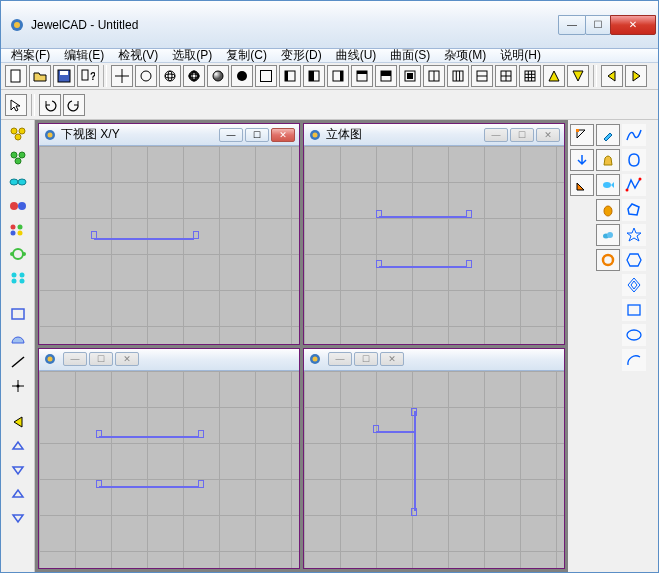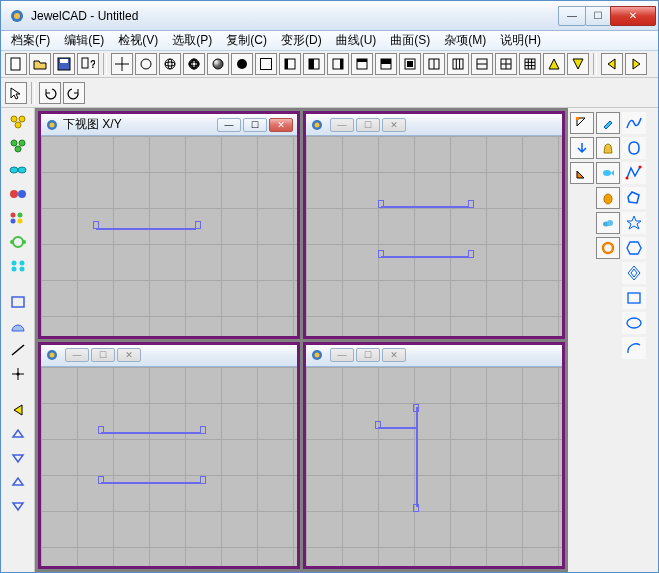--- a/index.html
+++ b/index.html
@@ -1,43 +1,43 @@
 <!DOCTYPE html>
 <html><head>
 <meta charset="utf-8">
 <style>
 * { box-sizing: border-box; margin: 0; padding: 0; }
 body { font-family: "Microsoft YaHei", "SimSun", Tahoma, sans-serif; font-size: 12px; background: #fff; overflow: hidden; }
 
 .window { width: 659px; height: 573px; border: 1px solid #5a8ec6; display: flex; flex-direction: column; background: #f0f0f0; }
 
-.titlebar { height: 30px; background: linear-gradient(to bottom, #fdfdfe, #e8eff8 45%, #d7e4f2); display: flex; align-items: center; padding: 0 2px 0 8px; border-bottom: 1px solid #a0b8d8; }
+.titlebar { height: 48px; background: linear-gradient(to bottom, #fdfdfe, #e8eff8 45%, #d7e4f2); display: flex; align-items: center; padding: 0 2px 0 8px; border-bottom: 1px solid #a0b8d8; }
 .titlebar .app-icon { width: 16px; height: 16px; margin-right: 6px; }
 .titlebar .title { flex: 1; color: #000; }
 .winbtns { display: flex; gap: 0; }
 .winbtn { width: 28px; height: 20px; border: 1px solid #8aa8c8; background: linear-gradient(to bottom,#f5f9fd,#d8e6f4); display:flex; align-items:center; justify-content:center; font-size:10px; color:#333; border-radius:0 0 2px 2px; margin-left:-1px;}
 .winbtn.close { background: linear-gradient(to bottom,#f5a0a0,#d43c2c,#c8281c); color:#fff; border-color:#9e2c24; width:46px;}
 .winbtn.max { width:26px; }
 .winbtn.min { width:28px; }
 
-.menubar { height: 20px; background: linear-gradient(to bottom,#fbfdff,#e9f1fa); border-bottom:1px solid #c0d0e4; display:flex; align-items:center; padding:0 4px; gap:2px;}
+.menubar { height: 14px; background: linear-gradient(to bottom,#fbfdff,#e9f1fa); border-bottom:1px solid #c0d0e4; display:flex; align-items:center; padding:0 4px; gap:2px;}
 .menuitem { padding: 2px 6px; cursor:default; }
 
 .toolbar { background:#f0f0f0; display:flex; align-items:center; padding:2px 4px; gap:2px; flex-wrap:wrap; border-bottom:1px solid #c8c8c8;}
 .tbtn { width:22px; height:22px; border:1px solid #888; background:#f8f8f8; display:flex; align-items:center; justify-content:center; font-size:12px; cursor:pointer; }
 .sep { width:4px; height:22px; border-left:1px solid #b0b0b0; border-right:1px solid #fff; margin:0 2px; }
 
 .client { flex:1; display:flex; background:#f0f0f0; overflow:hidden; }
 
 .vtoolbar { width:34px; background:#f0f0f0; border-right:1px solid #c8c8c8; display:flex; flex-direction:column; align-items:center; padding:4px 2px; gap:4px; }
 .vtbtn { width:24px; height:20px; border:1px solid transparent; display:flex; align-items:center; justify-content:center; cursor:pointer; }
 
 .mdi { flex:1; background:#808080; padding:3px; display:grid; grid-template-columns:1fr 1fr; grid-template-rows:1fr 1fr; gap:3px; position:relative; }
 
-.subwin { background:#c0c0c0; border:3px solid #701a75; display:flex; flex-direction:column; }
+.subwin { background:#c0c0c0; border:1px solid #701a75; display:flex; flex-direction:column; }
 .subwin .subtitle { height:22px; background:linear-gradient(to bottom,#fdfdfe,#e5edf7,#d7e4f2); display:flex; align-items:center; padding:0 4px; border-bottom:1px solid #a0b8d8; gap:4px;}
 .subwin .subtitle .cap { flex:1; font-size:12px; }
 .subwin .subbtns { display:flex; gap:0;}
 .subbtn { width:24px; height:14px; border:1px solid #9ab0ca; background:linear-gradient(to bottom,#f5f9fd,#dde8f4); font-size:9px; display:flex; align-items:center; justify-content:center; border-radius:2px; margin-left:2px;}
 .subbtn.cls { background:linear-gradient(to bottom,#f3b6b0,#e07068,#d0584c); color:#fff; border-color:#b05048;}
 .subbtn.gray { background:linear-gradient(to bottom,#eee,#ddd); color:#888;}
 .viewport { flex:1; background:#c0c0c0; position:relative; overflow:hidden; }
 .grid { position:absolute; inset:0; background-image: linear-gradient(to right,#a8a8a8 1px,transparent 1px), linear-gradient(to bottom,#a8a8a8 1px,transparent 1px); background-size: 36px 36px; }
 .shape { position:absolute; border:1px solid #6a6af0; }
 .handle { position:absolute; width:6px; height:8px; border:1px solid #6a6af0; background:transparent; }
@@ -397,20 +397,21 @@
       </div>
 
       <div class="subwin">
         <div class="subtitle">
           <span>
               <svg width="14" height="14">
                 <circle cx="7" cy="7" r="5" fill="#3a78c0"></circle>
                 <circle cx="7" cy="7" r="2.5" fill="#f0c040"></circle>
               </svg>
             </span>
+          <span class="cap">立体图</span>
           <div class="subbtns">
             <div class="subbtn gray">—</div>
             <div class="subbtn gray">☐</div>
             <div class="subbtn gray">✕</div>
           </div>
         </div>
         <div class="viewport">
           <div class="grid"></div>
           <div class="shape" style="left:75px; top:70px; width:88px; height:1px;"></div>
           <div class="handle" style="left:72px; top:64px;"></div>

